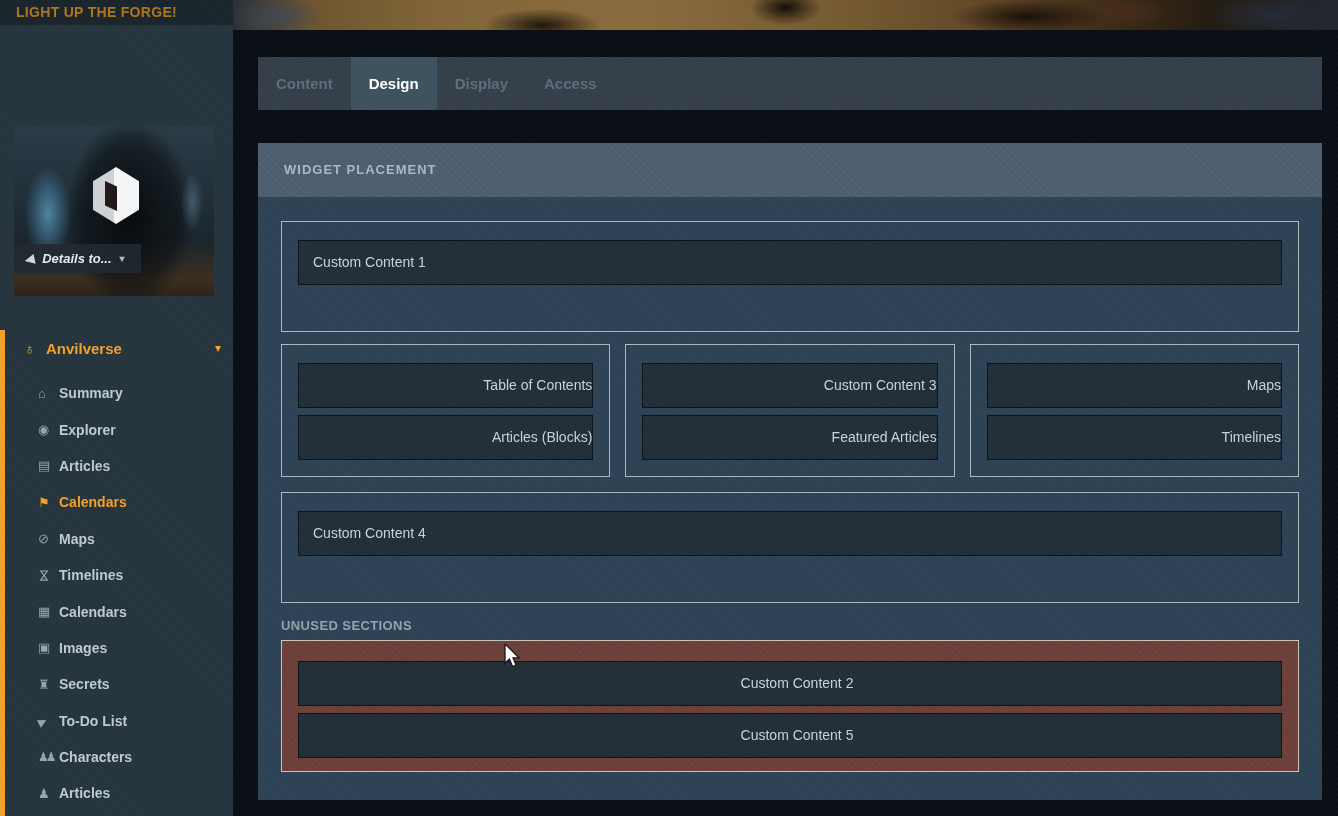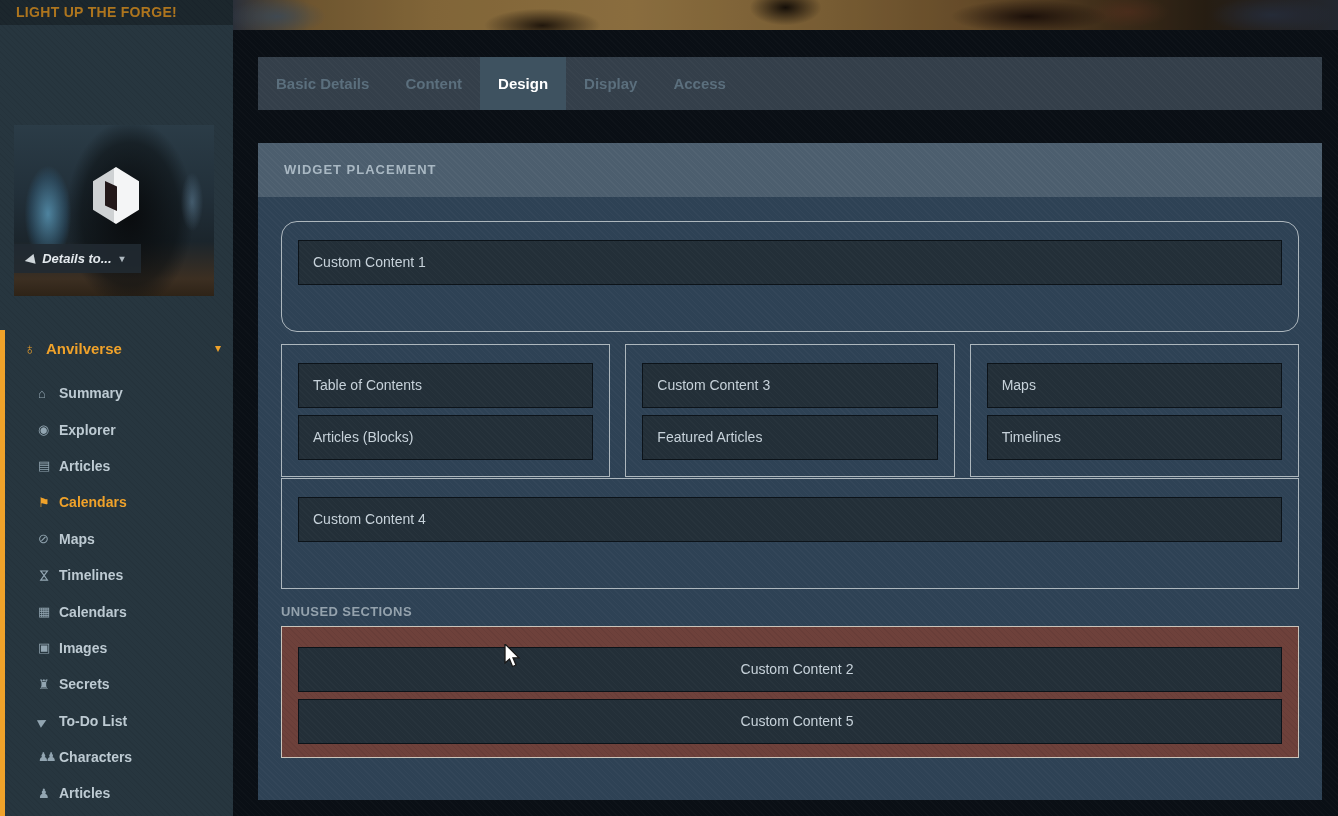--- a/index.html
+++ b/index.html
@@ -99,22 +99,22 @@
     height:54px; line-height:54px; background:#4c5e6e; padding-left:26px;
     color:#a9b8c3; font-size:13px; font-weight:bold; letter-spacing:1px;
     background-image:repeating-linear-gradient(45deg, rgba(255,255,255,0.03) 0 1px, transparent 1px 4px);
   }
   .panel-body { padding:24px 23px 0 23px; }
 
   .zone { border:1px solid rgba(195,203,208,0.85); padding:18px 16px 16px 16px; display:flex; flex-direction:column; gap:7px; }
   .zone.tall { padding-bottom:46px; }
   .row3 { display:flex; gap:15px; }
   .row3 .zone { flex:1; }
-  .mb12 { margin-bottom:12px;border-radius:16px; }
-  .mb11 { margin-bottom:1px; }
+  .mb12 { margin-bottom:12px; }
+  .mb11 { margin-bottom:15px;text-align:right; }
 
   .widget {
     height:45px; line-height:43px; background:#232f38; border:1px solid #0c1319;
     color:#c7d2da; font-size:14px; padding-left:14px; cursor:grab;
     background-image:repeating-linear-gradient(45deg, rgba(255,255,255,0.02) 0 1px, transparent 1px 4px);
   }
 
   .unused-title { margin:15px 0 7px 0; color:#94a2ad; font-size:13px; font-weight:bold; letter-spacing:0.4px; }
   .zone.unused {
     background:#6e413b; border:1px solid #cac4bb; padding:20px 16px 13px 16px;
@@ -195,21 +195,20 @@
       </div>
       <div class="nav-item">
         <span class="nav-icon">♟</span>
         <span class="nav-label">Articles</span>
       </div>
     </div>
   </div>
 </div>
 
 <div class="tabbar">
-  <div class="tab">Basic Details</div>
   <div class="tab">Content</div>
   <div class="tab active">Design</div>
   <div class="tab">Display</div>
   <div class="tab">Access</div>
 </div>
 
 <div class="panel">
   <div class="panel-header">WIDGET PLACEMENT</div>
   <div class="panel-body">
 

